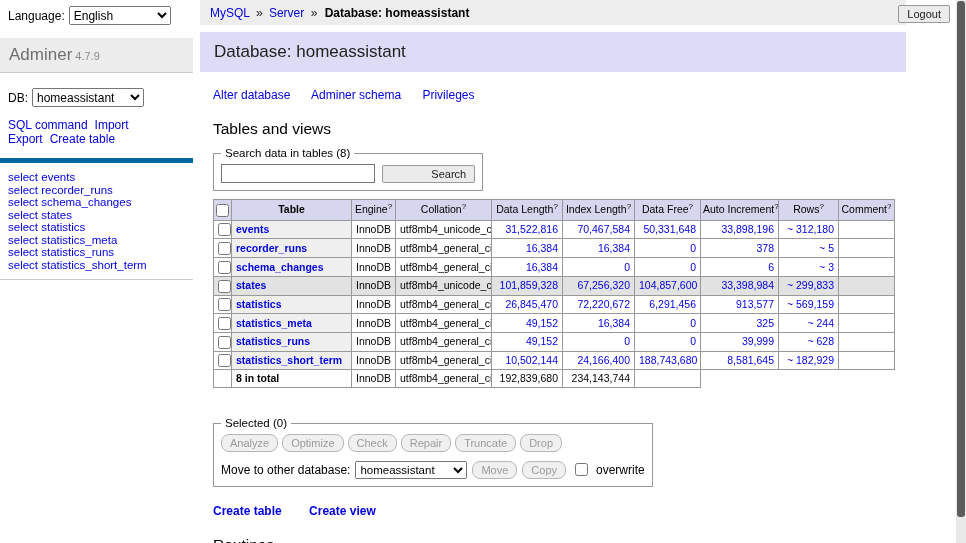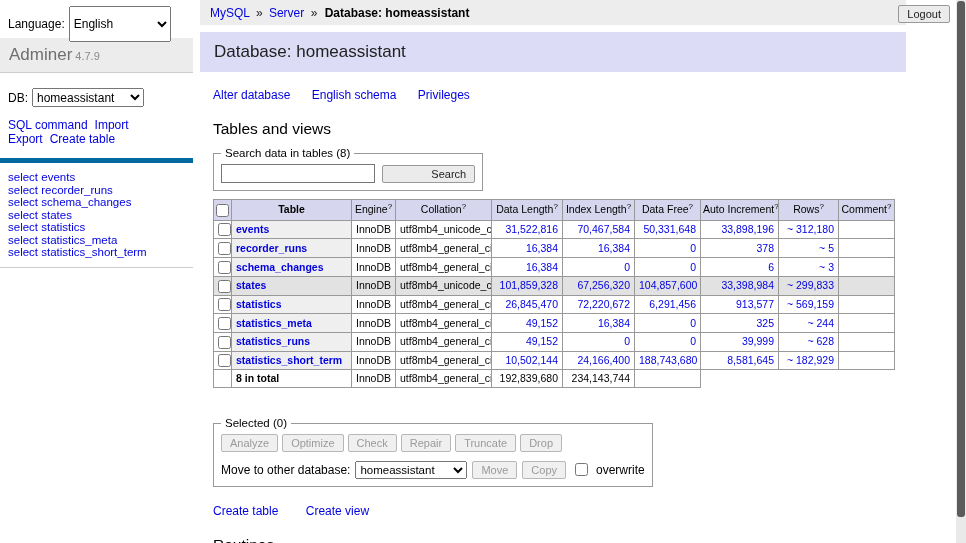--- a/index.html
+++ b/index.html
@@ -7,21 +7,21 @@
   a,.link{color:#0000e0;text-decoration:none;cursor:pointer;}
   #page{position:relative;width:966px;height:543px;overflow:hidden;background:#fff;}
 
   
   #scrollbar{position:absolute;top:0;right:0;width:10px;height:543px;background:#e9e9e9;}
   #scroll-thumb{position:absolute;top:1px;left:1px;width:8px;height:516px;background:#5c5c5c;border-radius:3px;}
 
   
   #sidebar{position:absolute;left:0;top:0;width:193px;height:100%;}
   .lang-row{padding:6px 8px;height:19px;}
-  .lang-row select{width:102px;font:12px "Liberation Sans",sans-serif;height:36px;margin-left:4px;}
+  .lang-row select{width:102px;font:12px "Liberation Sans",sans-serif;height:19px;margin-left:4px;}
   h1.app{margin:7px 0 0;background:#ececec;border-bottom:1px solid #ccc;padding:7px 9px;
     font-size:17px;font-weight:400;}
   .app-name{color:#6f6f6f;}
   .app-ver{font-size:11px;color:#8a8a8a;margin-left:3px;}
   .db-row{margin-top:15px;padding:0 8px;}
   .db-row select{width:112px;font:12px "Liberation Sans",sans-serif;height:19px;margin-left:4px;}
   .side-links{margin-top:12px;padding:0 8px 12px;border-bottom:5px solid #0369a1;line-height:13.5px;}
   .side-links .link{margin-right:7px;}
   .table-list{padding:8px 8px 8px;border-bottom:1px solid #ccc;font-size:11.5px;line-height:12.5px;}
 
@@ -38,27 +38,27 @@
   .action-links a{margin-right:18px;}
   h3.sec{font-size:15.5px;font-weight:400;margin:18px 0 9px;}
 
   
   fieldset{display:inline-block;border:1px solid #999;padding:5px 7px 7px;margin:0;}
   legend{font-size:11.5px;padding:0 4px;}
   .search-fs input[type=text]{width:146px;height:15px;border:1px solid #767676;
     font:11.5px "Liberation Sans",sans-serif;padding:1px 3px;vertical-align:middle;}
   .btn{font:11px "Liberation Sans",sans-serif;color:#222;background:#ebebeb;
     border:1px solid #999;border-radius:2px;padding:2px 8px;vertical-align:middle;}
-  .btn.disabled{color:#9a9a9a;border-color:#b7b7b7;background:#f0f0f0;}
+  .btn.disabled{color:#9a9a9a;border-color:#b7b7b7;background:#f0f0f0;border-radius:8px;}
   .search-fs .btn{margin-left:4px;padding-left:48px;}
   .selected-fs{margin-top:15px;}
   .btn-row .btn{margin-right:4px;}
   .move-row{margin-top:8px;display:flex;align-items:center;gap:5px;}
   .move-row select{width:112px;font:11.5px "Liberation Sans",sans-serif;height:18px;}
-  .create-links{margin-top:17px;}
+  .create-links{margin-top:17px;font-weight:bold;}
   .create-links a{margin-right:24px;}
 
   
   table.data{border-collapse:collapse;table-layout:fixed;width:681px;font-size:10.5px;margin-top:8px;}
   .data td,.data th{border:1px solid #999;padding:2px 4px;line-height:13px;height:13px;
     overflow:hidden;white-space:nowrap;}
   .data thead td,.data thead th{background:#d6d6ee;padding:3px 2px;text-align:center;font-weight:400;}
   .data thead th{font-weight:bold;}
   .check-cell{text-align:center;padding:1px 2px;}
   .check-cell input{margin:0;vertical-align:middle;}
@@ -92,39 +92,40 @@
       <div><a class="link">SQL command</a><a class="link">Import</a></div>
       <div><a class="link">Export</a><a class="link">Create table</a></div>
     </div>
     <div class="table-list">
         <div class="tbl-line"><a class="link">select</a> <a class="link">events</a></div>
         <div class="tbl-line"><a class="link">select</a> <a class="link">recorder_runs</a></div>
         <div class="tbl-line"><a class="link">select</a> <a class="link">schema_changes</a></div>
         <div class="tbl-line"><a class="link">select</a> <a class="link">states</a></div>
         <div class="tbl-line"><a class="link">select</a> <a class="link">statistics</a></div>
         <div class="tbl-line"><a class="link">select</a> <a class="link">statistics_meta</a></div>
+        <div class="tbl-line"><a class="link">select</a> <a class="link">statistics_runs</a></div>
         <div class="tbl-line"><a class="link">select</a> <a class="link">statistics_short_term</a></div>
       </div>
   </aside>
 
   <div id="content">
     <div class="breadcrumb">
       <a class="link">MySQL</a>
       <span class="sep">»</span>
       <a class="link">Server</a>
       <span class="sep">»</span>
       <span class="crumb-current">Database: homeassistant</span>
     </div>
 
     <h2 class="page-title">Database: homeassistant</h2>
 
     <div class="main-body">
       <div class="action-links">
         <a class="link">Alter database</a>
-        <a class="link">English schema</a>
+        <a class="link">Adminer schema</a>
         <a class="link">Privileges</a>
       </div>
 
       <h3 class="sec">Tables and views</h3>
 
       <fieldset class="search-fs">
         <legend>Search data in tables (8)</legend>
         <input type="text" value="" style="">
         <button class="btn">Search</button>
       </fieldset>

